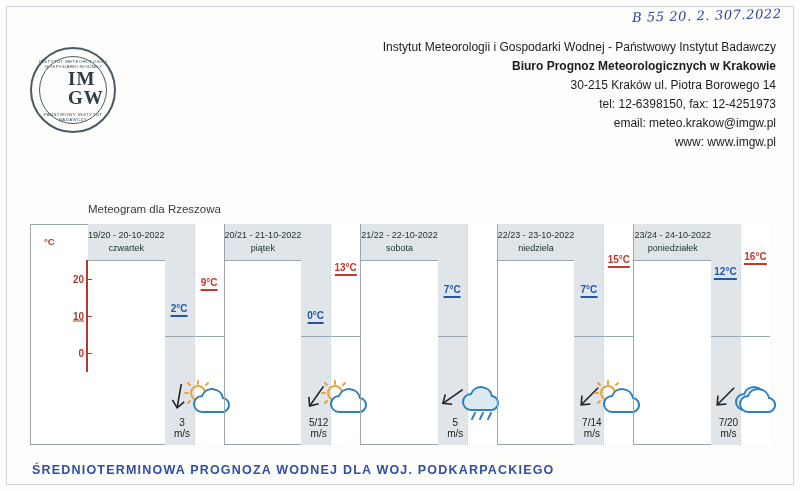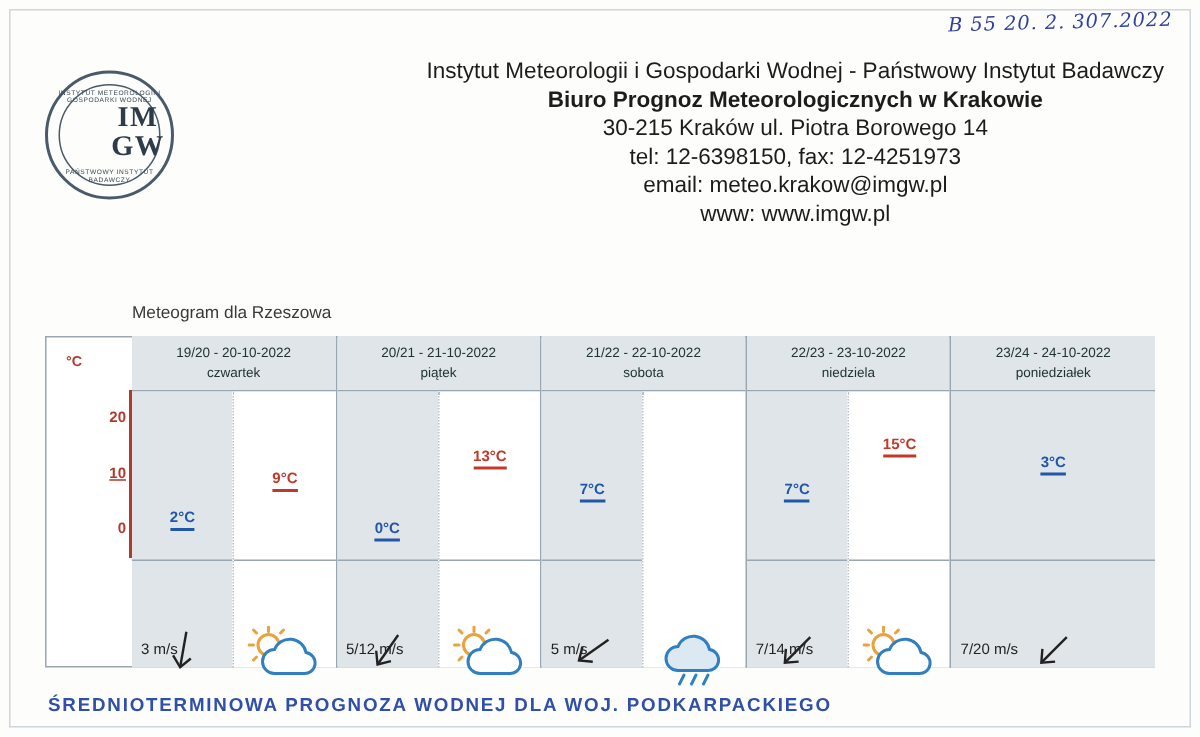--- a/index.html
+++ b/index.html
@@ -37,21 +37,21 @@
     width:86px;height:86px;
   }
   .logo .ring-outer{
     position:absolute;inset:0;border:2px solid #4a5a68;border-radius:50%;
   }
   .logo .ring-inner{
     position:absolute;inset:9px;border:1px solid #4a5a68;border-radius:50%;
   }
   .logo .imgw{
     position:absolute;left:0;right:0;top:22px;
-    text-align:center;
+    text-align:left;
     font-family:"Liberation Serif", serif;
     font-weight:bold;
     font-size:19px;
     line-height:19px;
     color:#2d3c48;
     letter-spacing:1px;
     margin-left:38px;
   }
   .logo .arc{
     position:absolute;left:0;right:0;
@@ -59,22 +59,22 @@
     font-size:4.4px;
     letter-spacing:.4px;
     color:#3b4a57;
   }
   .logo .arc.top{top:12px;}
   .logo .arc.bottom{bottom:11px;}
 
   
   .header{
     position:absolute;right:24px;top:38px;
-    text-align:center;
-    font-size:15px;
+    text-align:right;
+    font-size:12px;
     line-height:19px;
     color:#1c1c1c;
   }
   .header .ln{display:block;}
   .header .bold{font-weight:bold;}
 
   
   .meteo-title{
     position:absolute;left:88px;top:203px;
     font-size:11.5px;color:#3a3a3a;
@@ -95,21 +95,21 @@
 
   
   .cols{
     position:absolute;left:58px;top:0;right:0;bottom:0;
     display:flex;
   }
   .col{
     flex:1 1 0;
     position:relative;
     border-left:1px solid #9aa6b0;
-    display:flex;flex-direction:column;text-align:center;
+    display:flex;flex-direction:row;text-align:center;
   }
   .col:first-child{border-left:none;}
   .col-head{
     height:36px;
     background:#dfe5e8;
     border-bottom:1px solid #9aa6b0;
     display:flex;flex-direction:column;align-items:center;justify-content:center;
     font-size:9px;color:#233;
     line-height:13px;
   }
@@ -382,31 +382,42 @@
           </div>
         </div>
         <div class="col">
           <div class="col-head">
             <span>23/24 - 24-10-2022</span>
             <span>poniedziałek</span>
           </div>
           <div class="col-body">
             <div class="half night">
               <div class="plot">
-                <div class="temp min" style="left: 50%; top: 48.5333px;"><span>3°C</span><span class="bar"></span></div>
+                <div class="temp min" style="left: 50%; top: 48.5333px;"><span>12°C</span><span class="bar"></span></div>
               </div>
               <div class="weather-row">
                 <div class="wind-cell">
                   <svg viewBox="0 0 24 30" width="24" height="30" style="transform:rotate(45deg)">
                     <line x1="12" y1="2" x2="12" y2="26" stroke="#222" stroke-width="1.6"></line>
                     <polyline points="6,19 12,26 18,19" fill="none" stroke="#222" stroke-width="1.6"></polyline>
                   </svg>
                 </div>
                 <div class="wind-speed">7/20 m/s</div>
               </div>
             </div>
+            <div class="half day">
+              <div class="plot">
+                <div class="temp max" style="left: 50%; top: 33.6px;"><span>16°C</span><span class="bar"></span></div>
+              </div>
+              <div class="weather-row">
+                <div class="wicon"><svg viewBox="0 0 50 42" width="50" height="42">
+                    <path d="M14 30 a8 8 0 0 1 0 -16 a11 11 0 0 1 21 2 a7 7 0 0 1 -2 14 z" fill="#dce8f2" stroke="#2f7fc1" stroke-width="2"></path>
+                    <path d="M18 32 a8 8 0 0 1 0 -16 a11 11 0 0 1 21 2 a7 7 0 0 1 -2 14 z" fill="#ffffff" stroke="#2f7fc1" stroke-width="2"></path>
+                  </svg></div>
+              </div>
+            </div>
           </div>
         </div>
       </div>
   </div>
 
   <div class="footer">ŚREDNIOTERMINOWA  PROGNOZA  WODNEJ  DLA  WOJ.   PODKARPACKIEGO</div>
 </div>
 
 </body></html>

